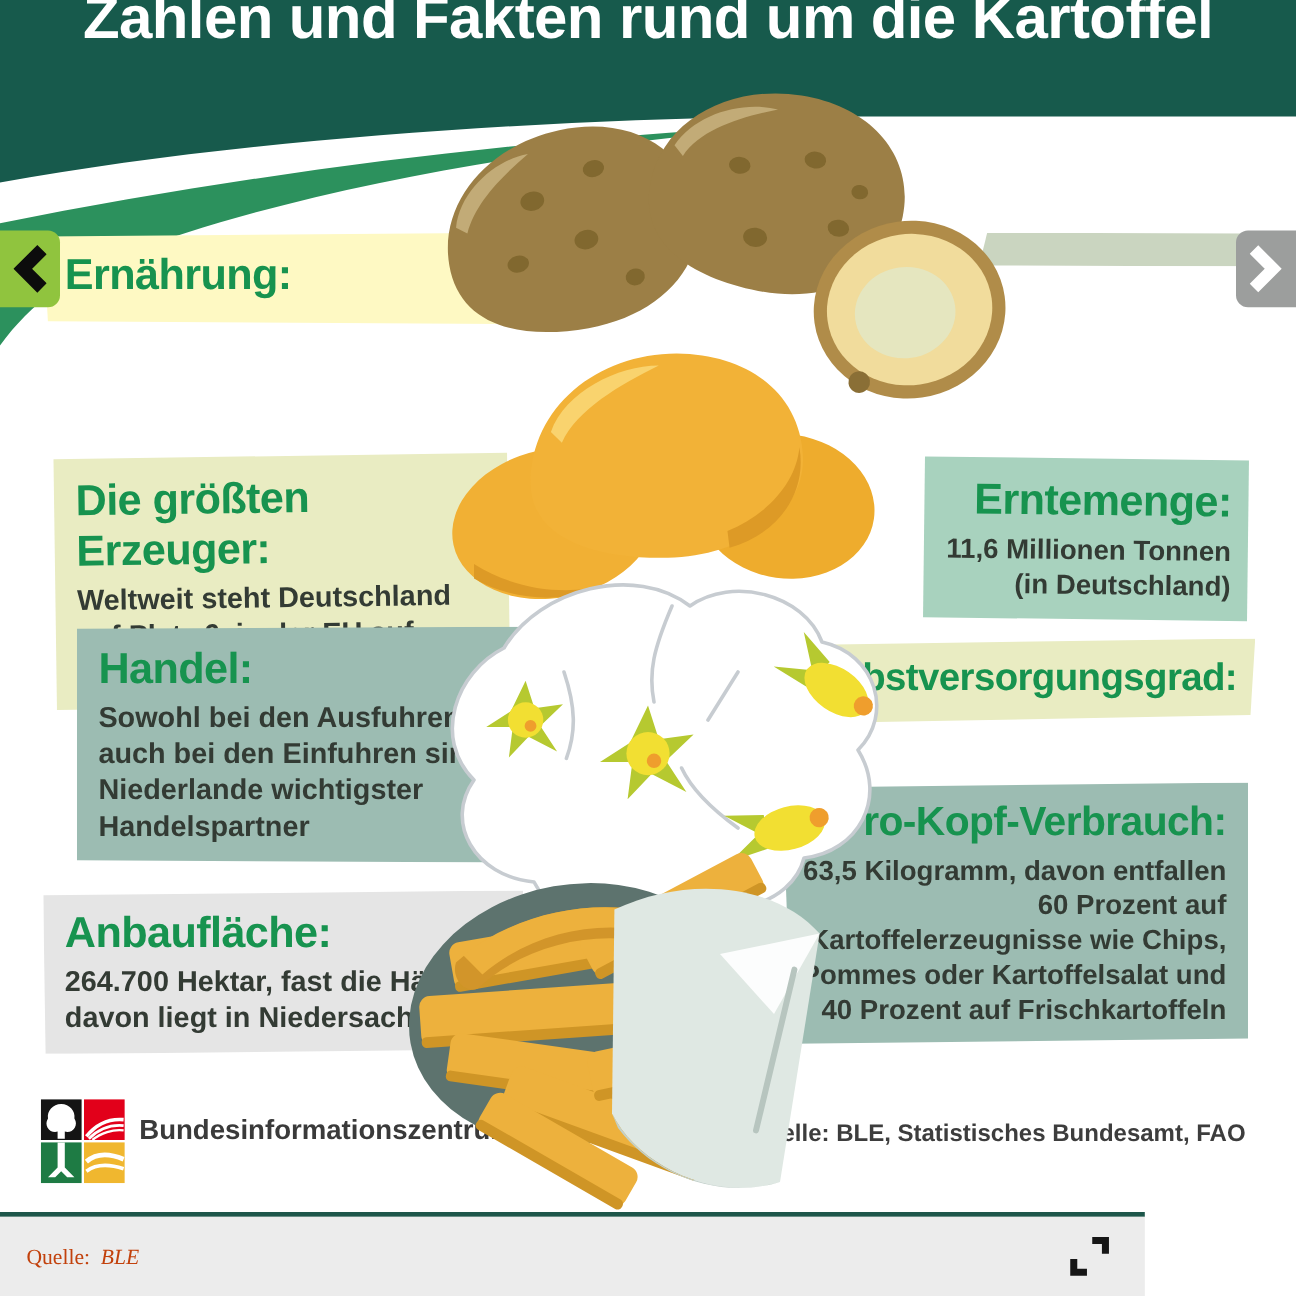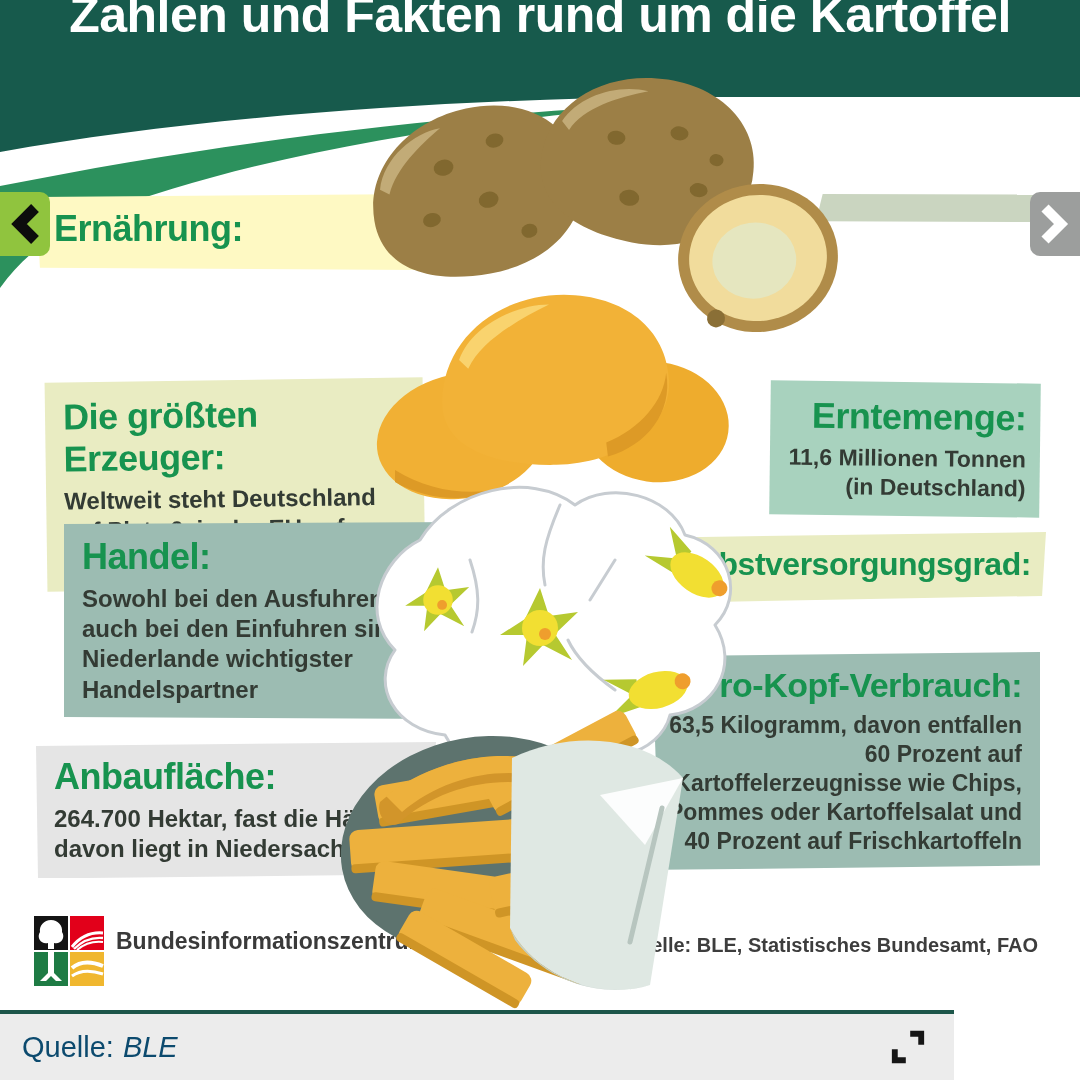--- a/index.html
+++ b/index.html
@@ -76,21 +76,21 @@
     font-size:20px; font-weight:600; color:#3d3d3d; line-height:1.55;
   }
 
   
   .divider { height:4px; background:#1d564a; }
   .caption-bar {
     height:66px; background:#ececec;
     display:flex; align-items:center; justify-content:space-between;
     padding:0 24px 0 22px;
   }
-  .caption-text { font-size:29px; color:#0c4a6e; }
+  .caption-text { font-size:18px; color:#c2410c;font-family:Liberation Serif, serif; }
   .caption-text em { font-style:italic; margin-left:9px; }
   .fullscreen { background:transparent; border:none; padding:0; cursor:pointer; display:flex; }
 </style>
 </head>
 <body>
 
 <div class="page">
 
   <div class="infographic">
 

